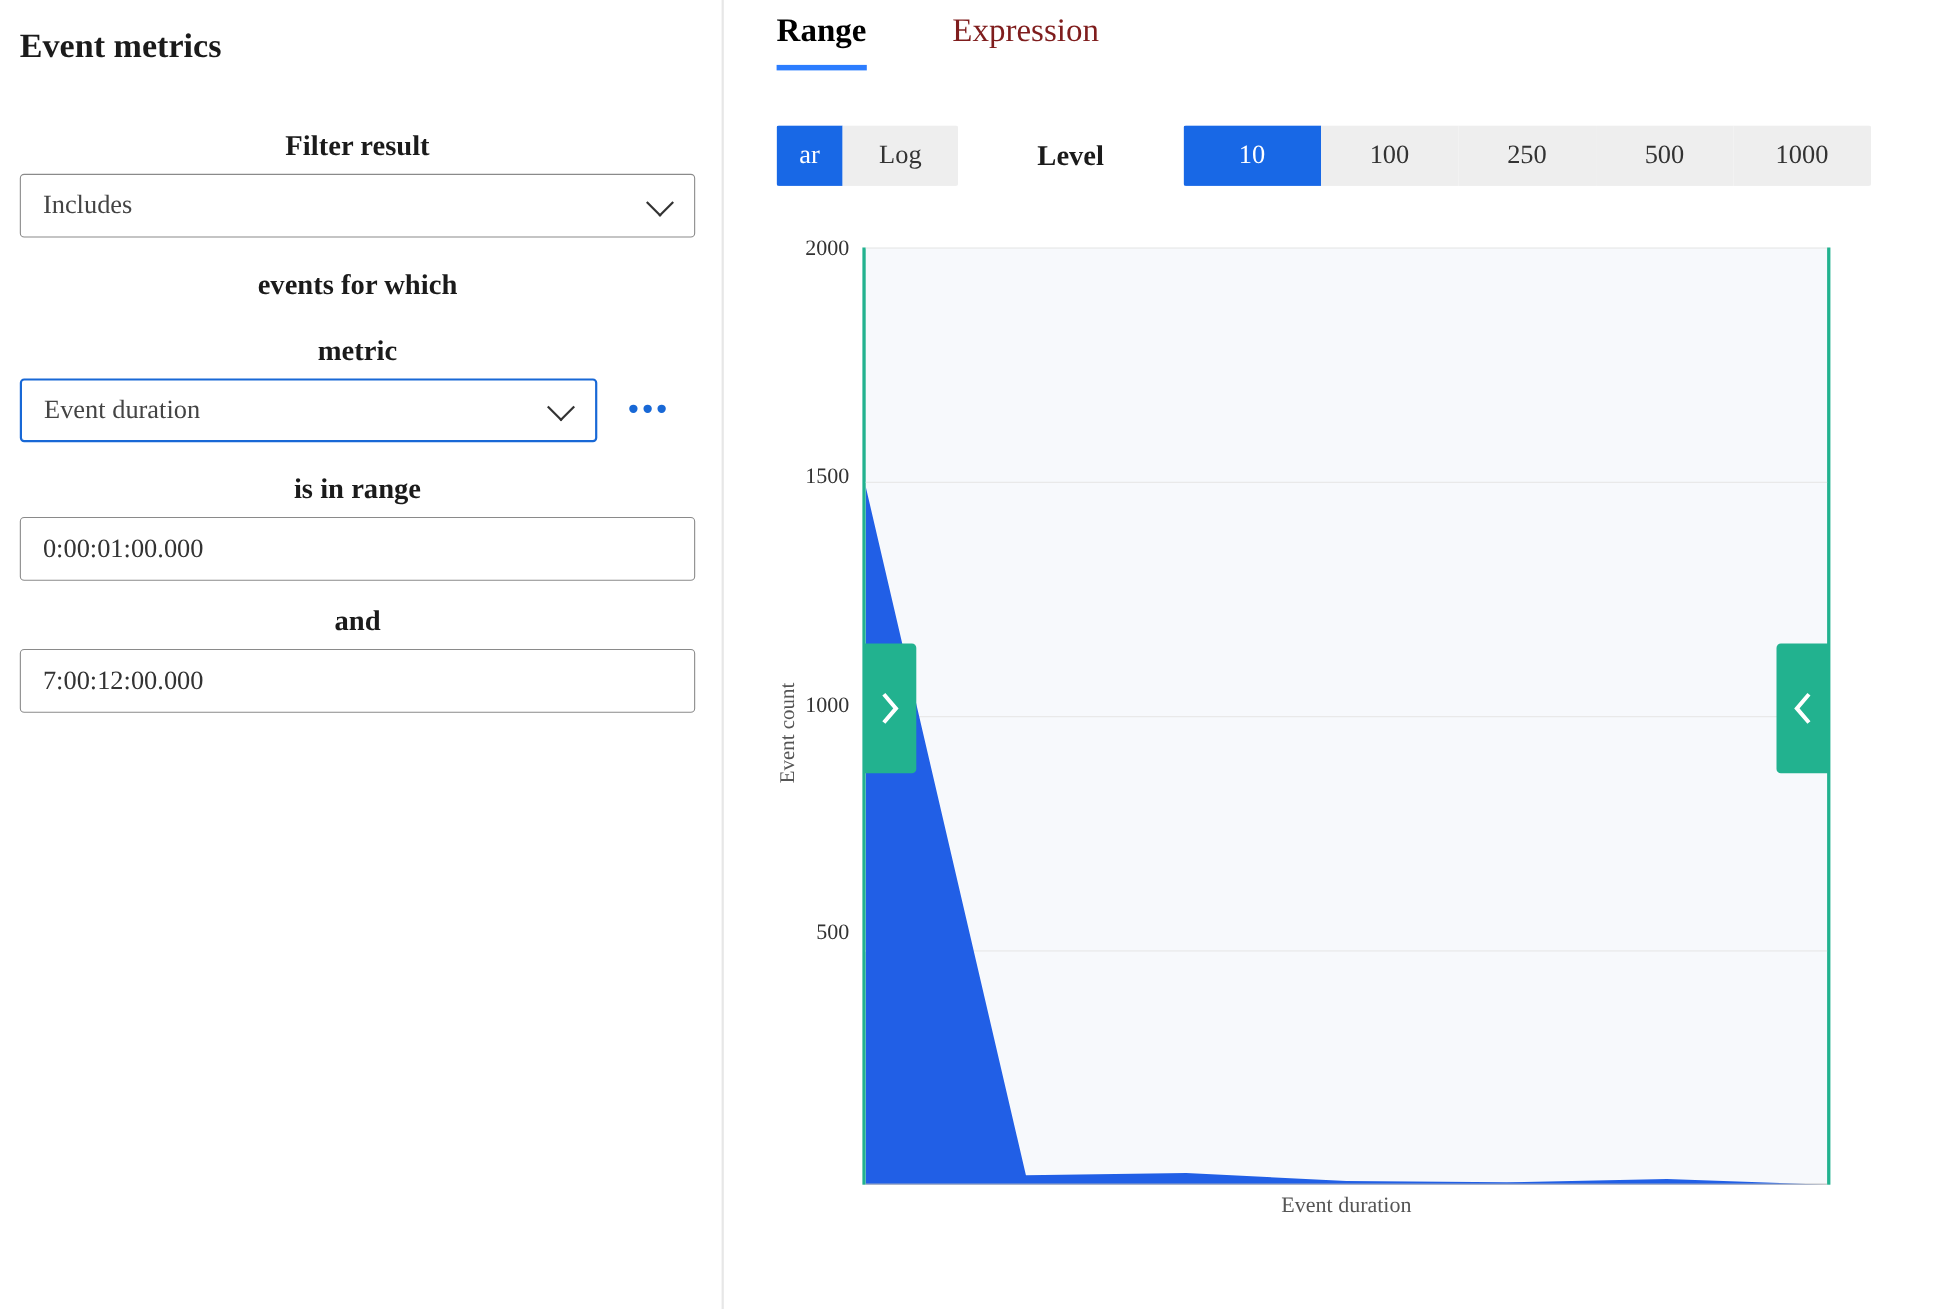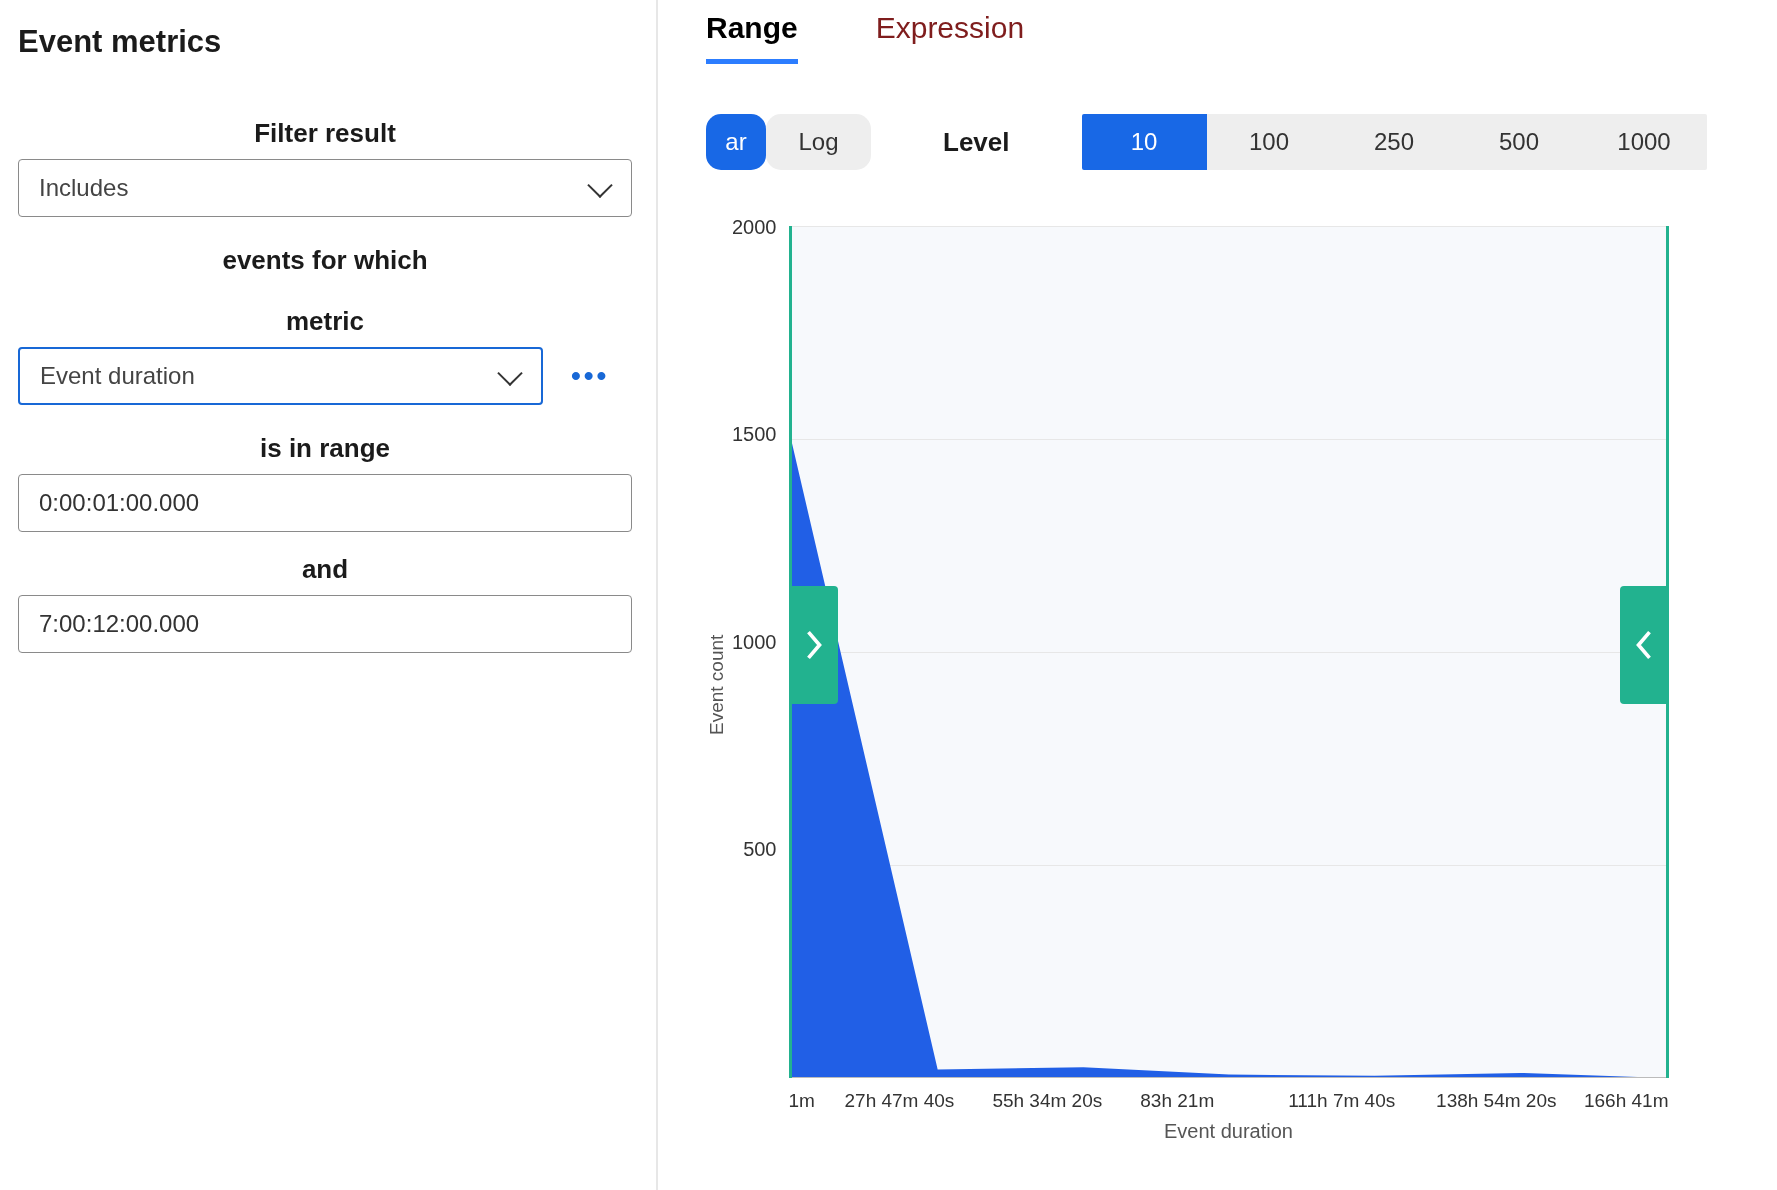--- a/index.html
+++ b/index.html
@@ -22,20 +22,21 @@
     margin:0;
     font-family:"Segoe UI",Segoe,-apple-system,Arial,sans-serif;
     color:var(--text);
     background:#fff;
   }
   .app{
     display:flex;
     width:1540px;
     height:1190px;
     position:relative;
+    font-family:Liberation Serif, serif;
   }
   
   .left{
     width:707px;
     padding:18px 24px 18px 18px;
     border-right:2px solid var(--grid);
   }
   .h1{
     font-size:31px;
     font-weight:600;
@@ -134,21 +135,21 @@
     color:#333;
     font-size:24px;
     padding:14px 0;
     text-align:center;
     cursor:pointer;
   }
   .seg .opt.sel{
     background:var(--seg-sel);
     color:#fff;
   }
-  .seg.scale .opt{width:105px;border-radius:15px;}
+  .seg.scale .opt{width:105px;}
   .seg.scale .opt:first-child{width:60px;} 
   .seg.level .opt{width:125px;}
   .level-lbl{
     font-size:26px;
     font-weight:600;
   }
 
   
   .chart-wrap{
     position:relative;
@@ -320,27 +321,18 @@
             <svg viewBox="0 0 24 36">
                 <polyline points="6,4 18,18 6,32"></polyline>
               </svg>
           </div>
           <div class="handle right-h">
             <svg viewBox="0 0 24 36">
                 <polyline points="18,4 6,18 18,32"></polyline>
               </svg>
           </div>
         </div>
-        <div class="xticks">
-          <span>1m</span>
-          <span>27h 47m 40s</span>
-          <span>55h 34m 20s</span>
-          <span>83h 21m</span>
-          <span>111h 7m 40s</span>
-          <span>138h 54m 20s</span>
-          <span style="flex:0 0 auto">166h 41m</span>
-        </div>
         <div class="xlabel">Event duration</div>
       </div>
     </div>
 
   </div>
 </div>
 
 </body></html>

